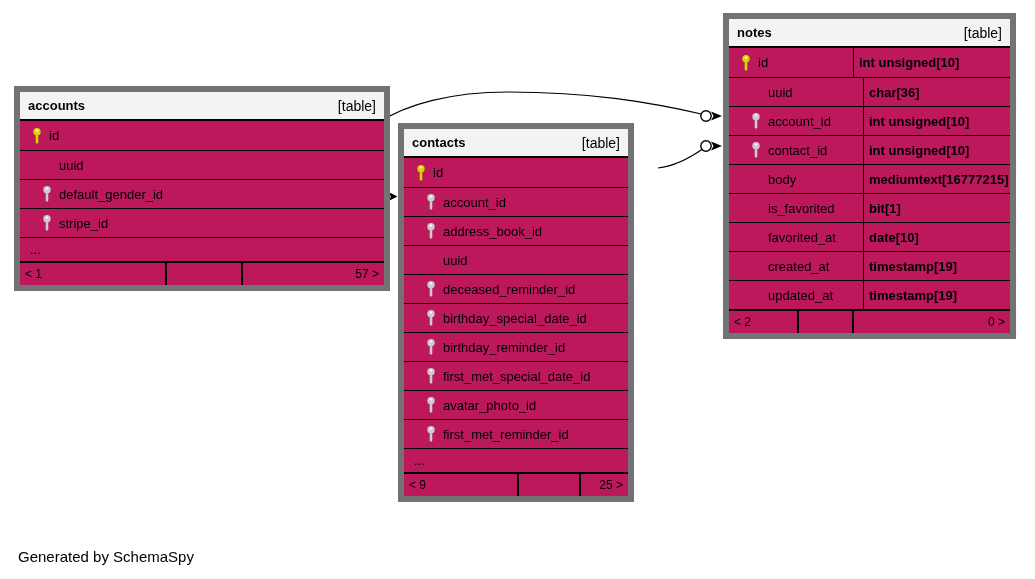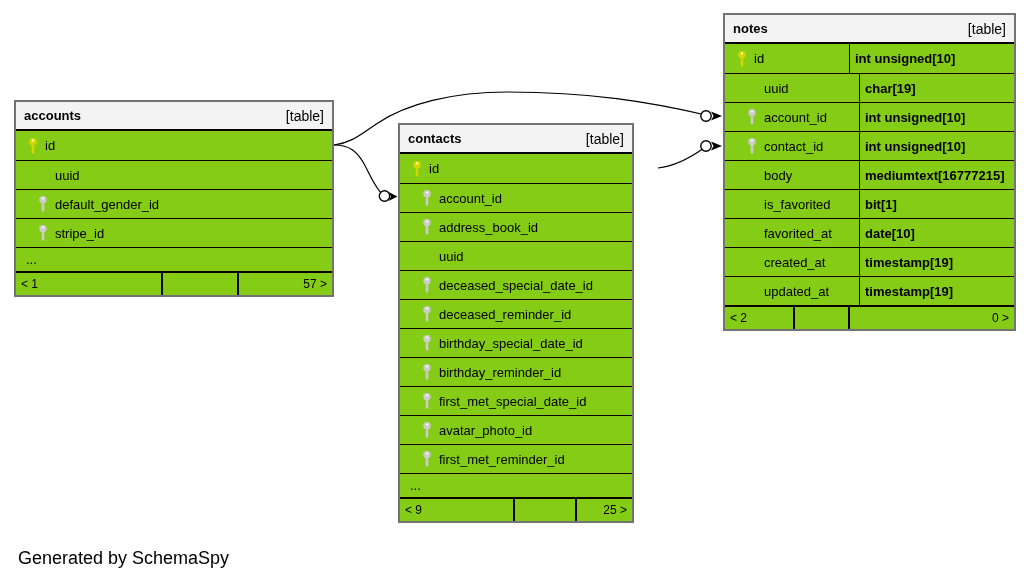--- a/index.html
+++ b/index.html
@@ -14,25 +14,25 @@
   }
   #stage { position: relative; width: 1035px; height: 579px; }
 
   
   #rel-layer { position: absolute; left: 0; top: 0; pointer-events: none; }
 
   
   .db-table {
     position: absolute;
     box-sizing: border-box;
-    background: #84cc16;
-    border: 2px solid #737373;
+    background: #be185d;
+    border: 6px solid #737373;
     font-size: 13px;
   }
-  .t0 { left: 14px;  top: 100px; width: 320px; }
+  .t0 { left: 14px;  top: 86px; width: 376px; }
   .t1 { left: 398px; top: 123px; width: 236px; }
   .t2 { left: 723px; top: 13px;  width: 293px; }
 
   .tbl-header {
     height: 29px;
     box-sizing: border-box;
     background: #f3f3f3;
     border-bottom: 2px solid #000;
     display: flex;
     justify-content: space-between;
@@ -104,21 +104,21 @@
   .fc2 { border-right: 2px solid #000; }
   .fc3 { flex: 1; justify-content: flex-end; padding-right: 5px; }
   .t0 .fc1 { width: 147px; } .t0 .fc2 { width: 76px; }
   .t1 .fc1 { width: 115px; } .t1 .fc2 { width: 62px; }
   .t2 .fc1 { width: 70px; }  .t2 .fc2 { width: 55px; }
 
   .credit {
     position: absolute;
     left: 18px;
     top: 548px;
-    font-size: 18px;
+    font-size: 15px;
     color: #000;
   }
 </style>
 </head>
 <body>
 
 <div id="stage">
 
   <svg id="rel-layer" width="1035" height="579" viewBox="0 0 1035 579">
 
@@ -239,32 +239,20 @@
       </div>
       <div class="row">
         <span class="cell name-cell">
           <span class="key-ico">
             <svg width="10" height="17" viewBox="0 0 10 17">
               <circle cx="5" cy="4.3" r="3.7" fill="#cccccc"></circle>
               <circle cx="5" cy="3" r="1.1" fill="#fff"></circle>
               <rect x="3.7" y="7.4" width="2.6" height="8.6" rx="1" fill="#cccccc"></rect>
             </svg>
           </span>
-          <span class="col-name">deceased_special_date_id</span>
-        </span>
-      </div>
-      <div class="row">
-        <span class="cell name-cell">
-          <span class="key-ico">
-            <svg width="10" height="17" viewBox="0 0 10 17">
-              <circle cx="5" cy="4.3" r="3.7" fill="#cccccc"></circle>
-              <circle cx="5" cy="3" r="1.1" fill="#fff"></circle>
-              <rect x="3.7" y="7.4" width="2.6" height="8.6" rx="1" fill="#cccccc"></rect>
-            </svg>
-          </span>
           <span class="col-name">deceased_reminder_id</span>
         </span>
       </div>
       <div class="row">
         <span class="cell name-cell">
           <span class="key-ico">
             <svg width="10" height="17" viewBox="0 0 10 17">
               <circle cx="5" cy="4.3" r="3.7" fill="#cccccc"></circle>
               <circle cx="5" cy="3" r="1.1" fill="#fff"></circle>
               <rect x="3.7" y="7.4" width="2.6" height="8.6" rx="1" fill="#cccccc"></rect>
@@ -343,21 +331,21 @@
             </svg>
           </span>
           <span class="col-name">id</span>
         </span>
         <span class="col-type">int unsigned[10]</span>
       </div>
       <div class="row typed">
         <span class="cell name-cell">
           <span class="col-name">uuid</span>
         </span>
-        <span class="col-type">char[19]</span>
+        <span class="col-type">char[36]</span>
       </div>
       <div class="row typed">
         <span class="cell name-cell">
           <span class="key-ico">
             <svg width="10" height="17" viewBox="0 0 10 17">
               <circle cx="5" cy="4.3" r="3.7" fill="#cccccc"></circle>
               <circle cx="5" cy="3" r="1.1" fill="#fff"></circle>
               <rect x="3.7" y="7.4" width="2.6" height="8.6" rx="1" fill="#cccccc"></rect>
             </svg>
           </span>

